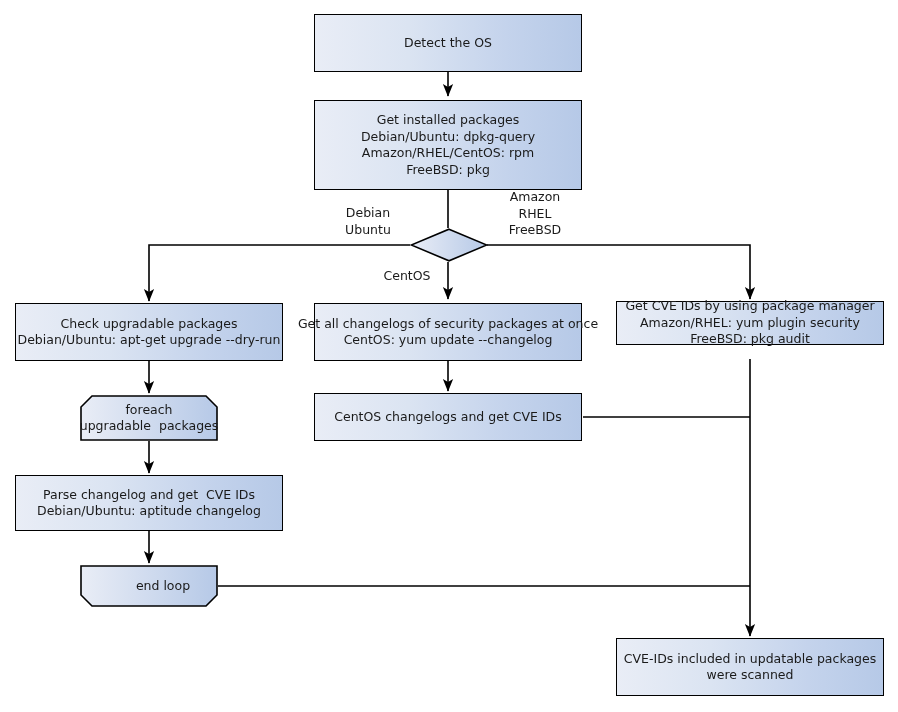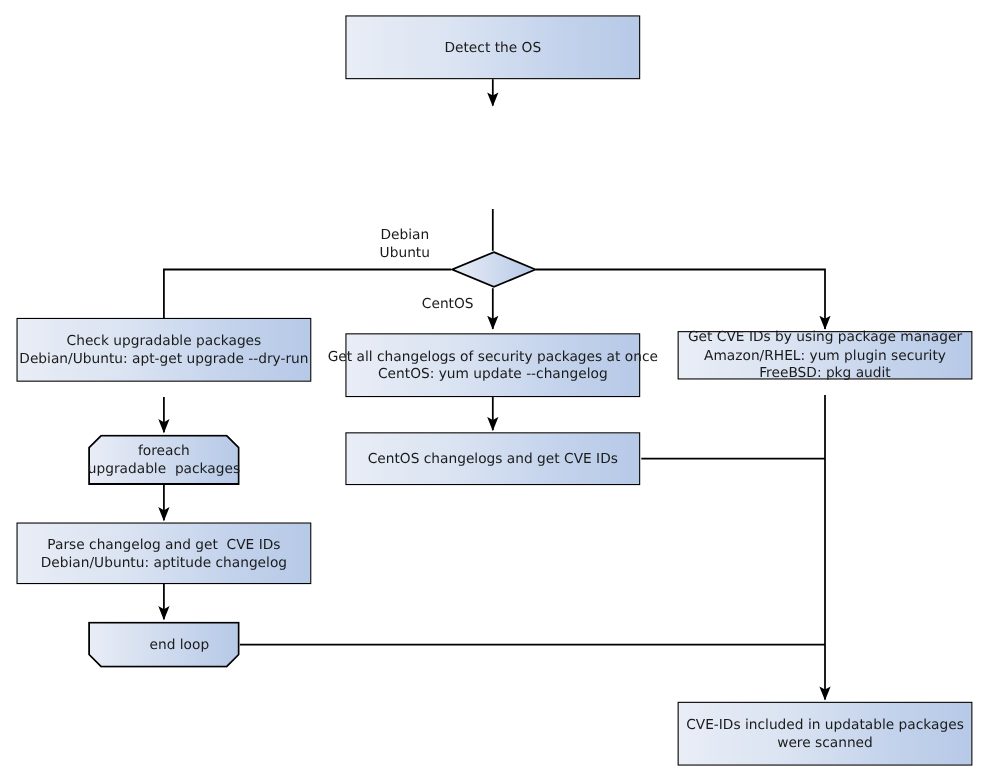--- a/index.html
+++ b/index.html
@@ -117,39 +117,48 @@
       <path d="M750,359 L750,636" marker-end="url(#arrow)"></path>
 
       <path d="M218,586 L750,586"></path>
     </g>
   </svg>
 
   <div class="node rect" style="left:314px; top:14px; width:268px; height:58px;">
     <span class="txt">Detect the OS</span>
   </div>
 
+  <div class="node rect" style="left:314px; top:100px; width:268px; height:90px;">
+    <span class="txt">Get installed packages
+Debian/Ubuntu: dpkg-query
+Amazon/RHEL/CentOS: rpm
+FreeBSD: pkg</span>
+  </div>
 
   <div class="node diamond" style="left:410px; top:228px; width:78px; height:34px;">
     <svg class="shape" viewBox="0 0 78 34" preserveAspectRatio="none">
       <defs>
         <linearGradient id="dg" x1="0" y1="0" x2="1" y2="0">
           <stop offset="0%" stop-color="#e9edf6"></stop>
           <stop offset="100%" stop-color="#b6c9e7"></stop>
         </linearGradient>
       </defs>
       <polygon points="39,1.2 76.8,17 39,32.8 1.2,17" fill="url(#dg)" stroke="#000000" stroke-width="1.6"></polygon>
     </svg>
     <span class="txt"></span>
   </div>
 
   <div class="edge-label" style="left:330px; top:205px; width:76px;">Debian
 Ubuntu</div>
+  <div class="edge-label" style="left:492px; top:189px; width:86px;">Amazon
+RHEL
+FreeBSD</div>
   <div class="edge-label" style="left:374px; top:268px; width:66px;">CentOS</div>
 
-  <div class="node rect" style="left:15px; top:289px; width:268px; height:58px;">
+  <div class="node rect" style="left:15px; top:303px; width:268px; height:58px;">
     <span class="txt">Check upgradable packages
 Debian/Ubuntu: apt-get upgrade --dry-run</span>
   </div>
 
   <div class="node rect" style="left:314px; top:303px; width:268px; height:58px;">
     <span class="txt">Get all changelogs of security packages at once
 CentOS: yum update --changelog</span>
   </div>
 
   <div class="node rect" style="left:616px; top:301px; width:268px; height:44px;">

